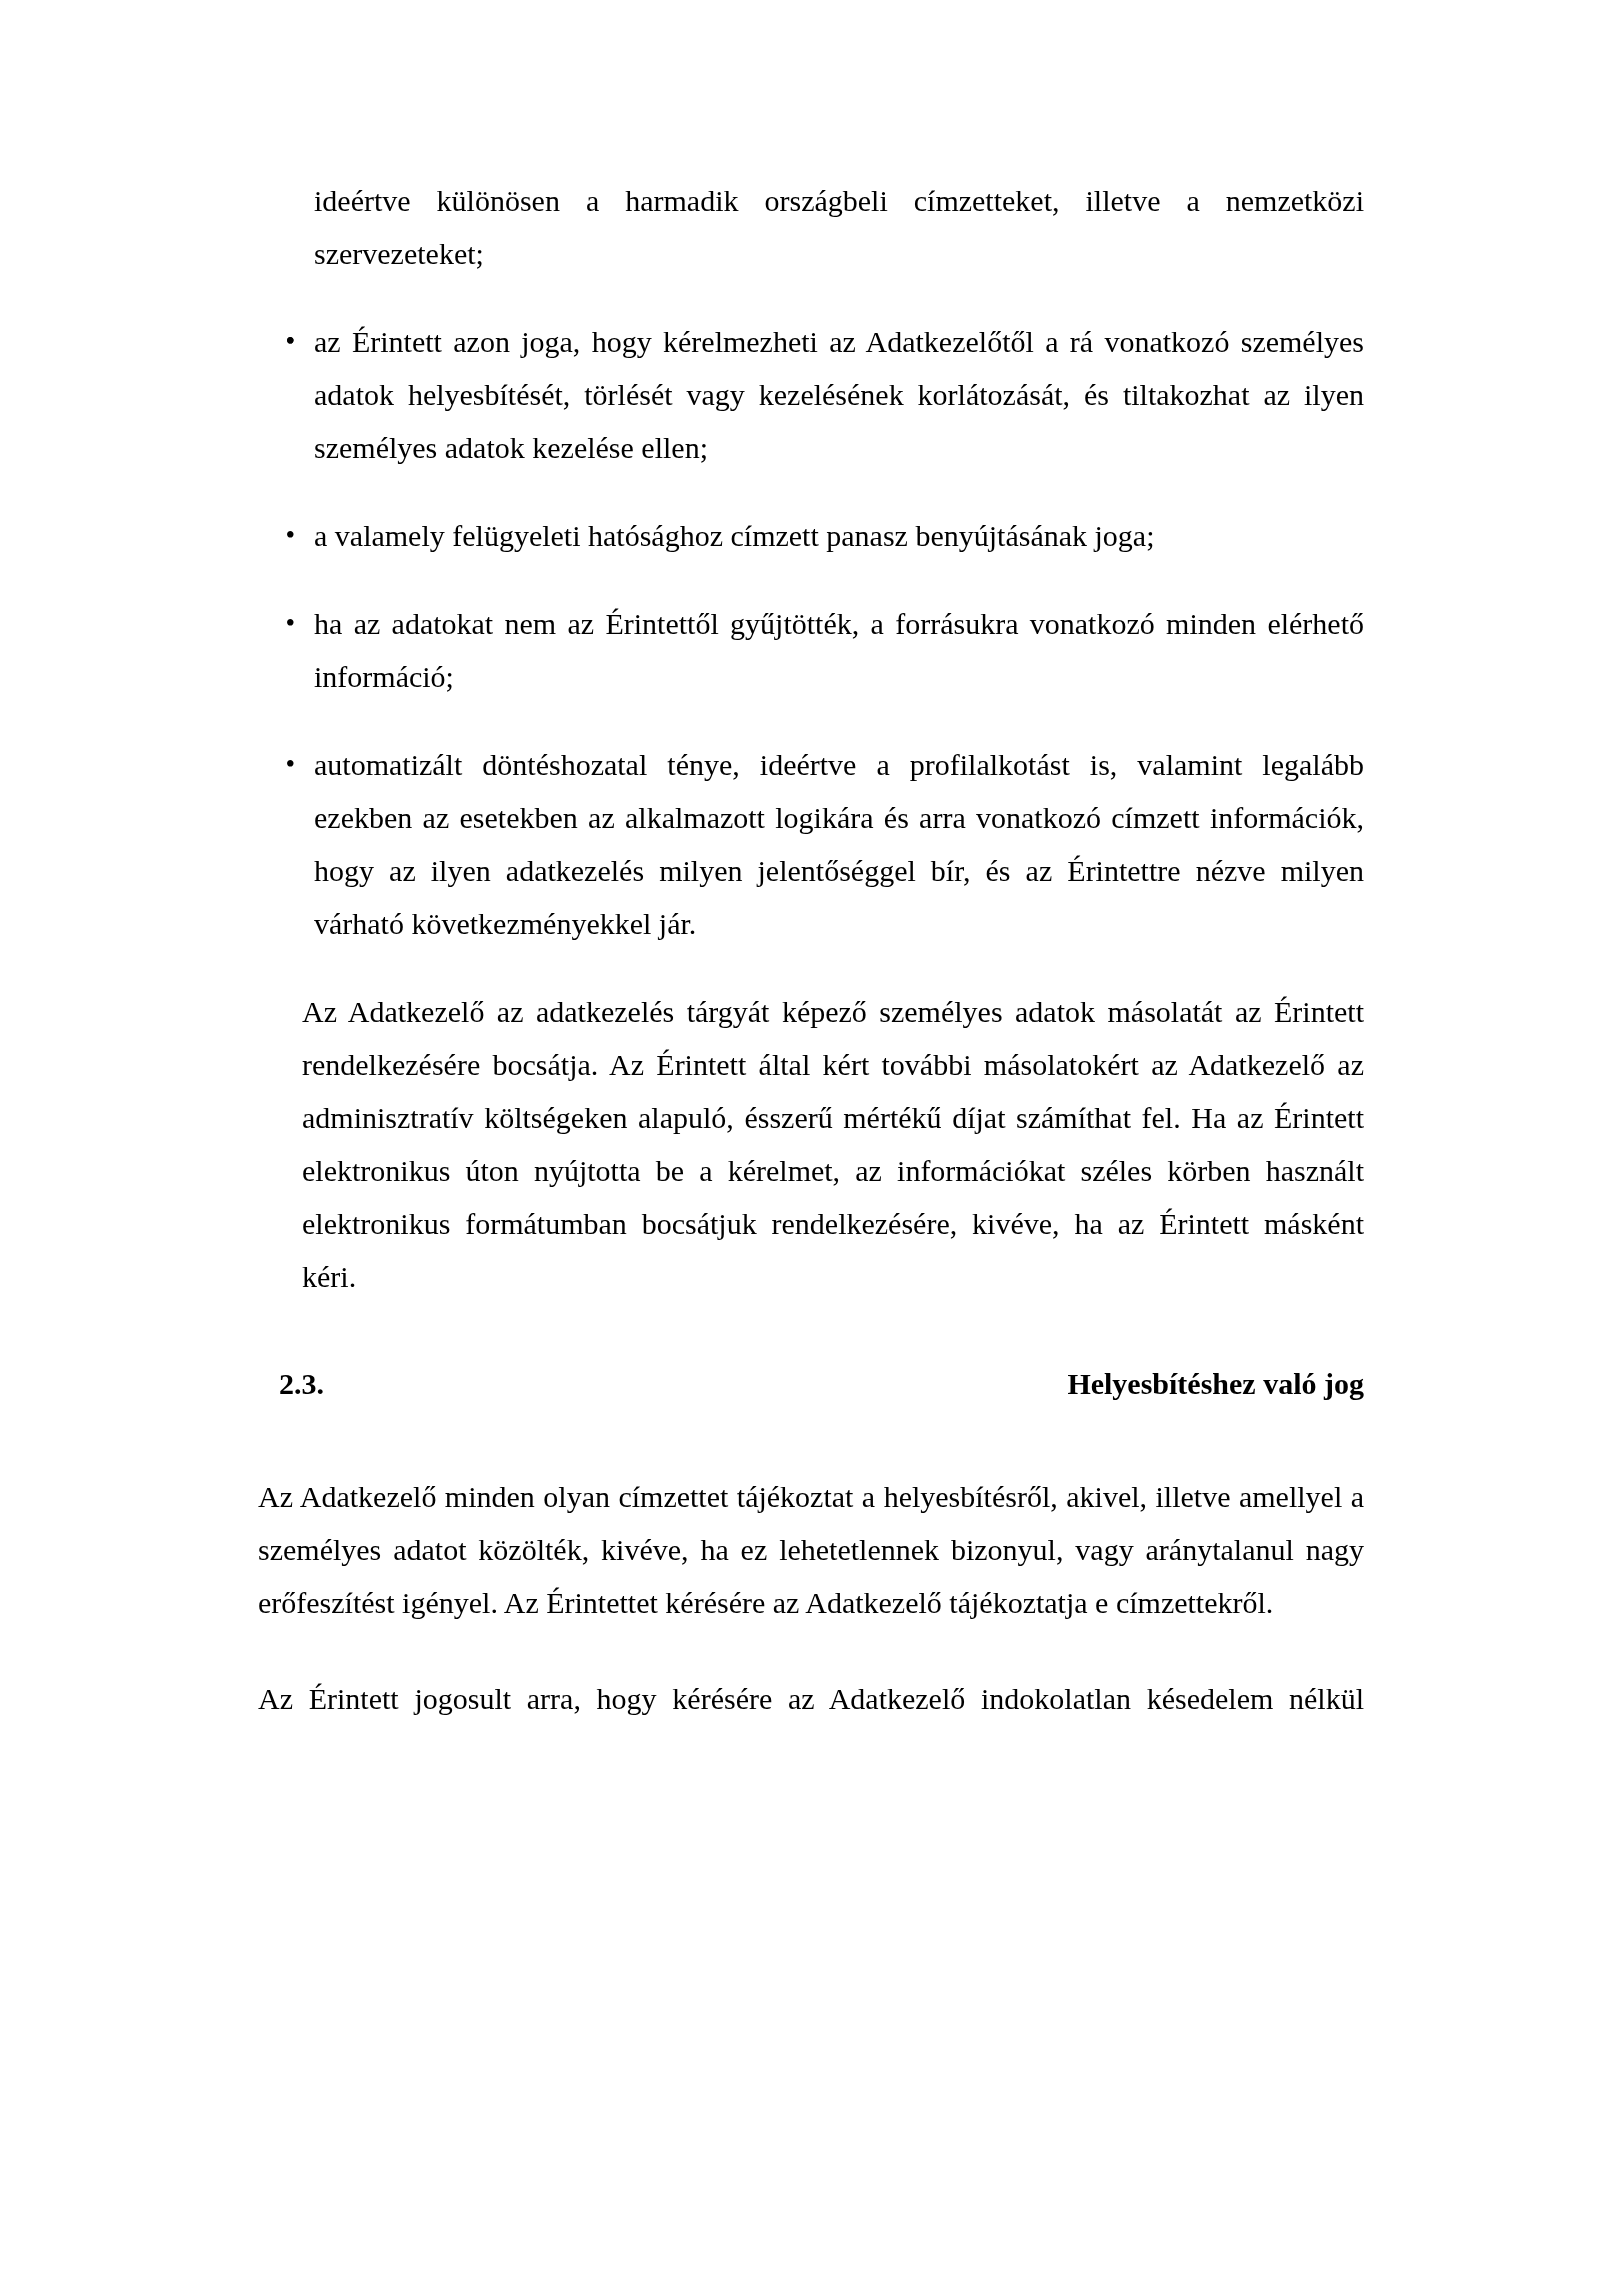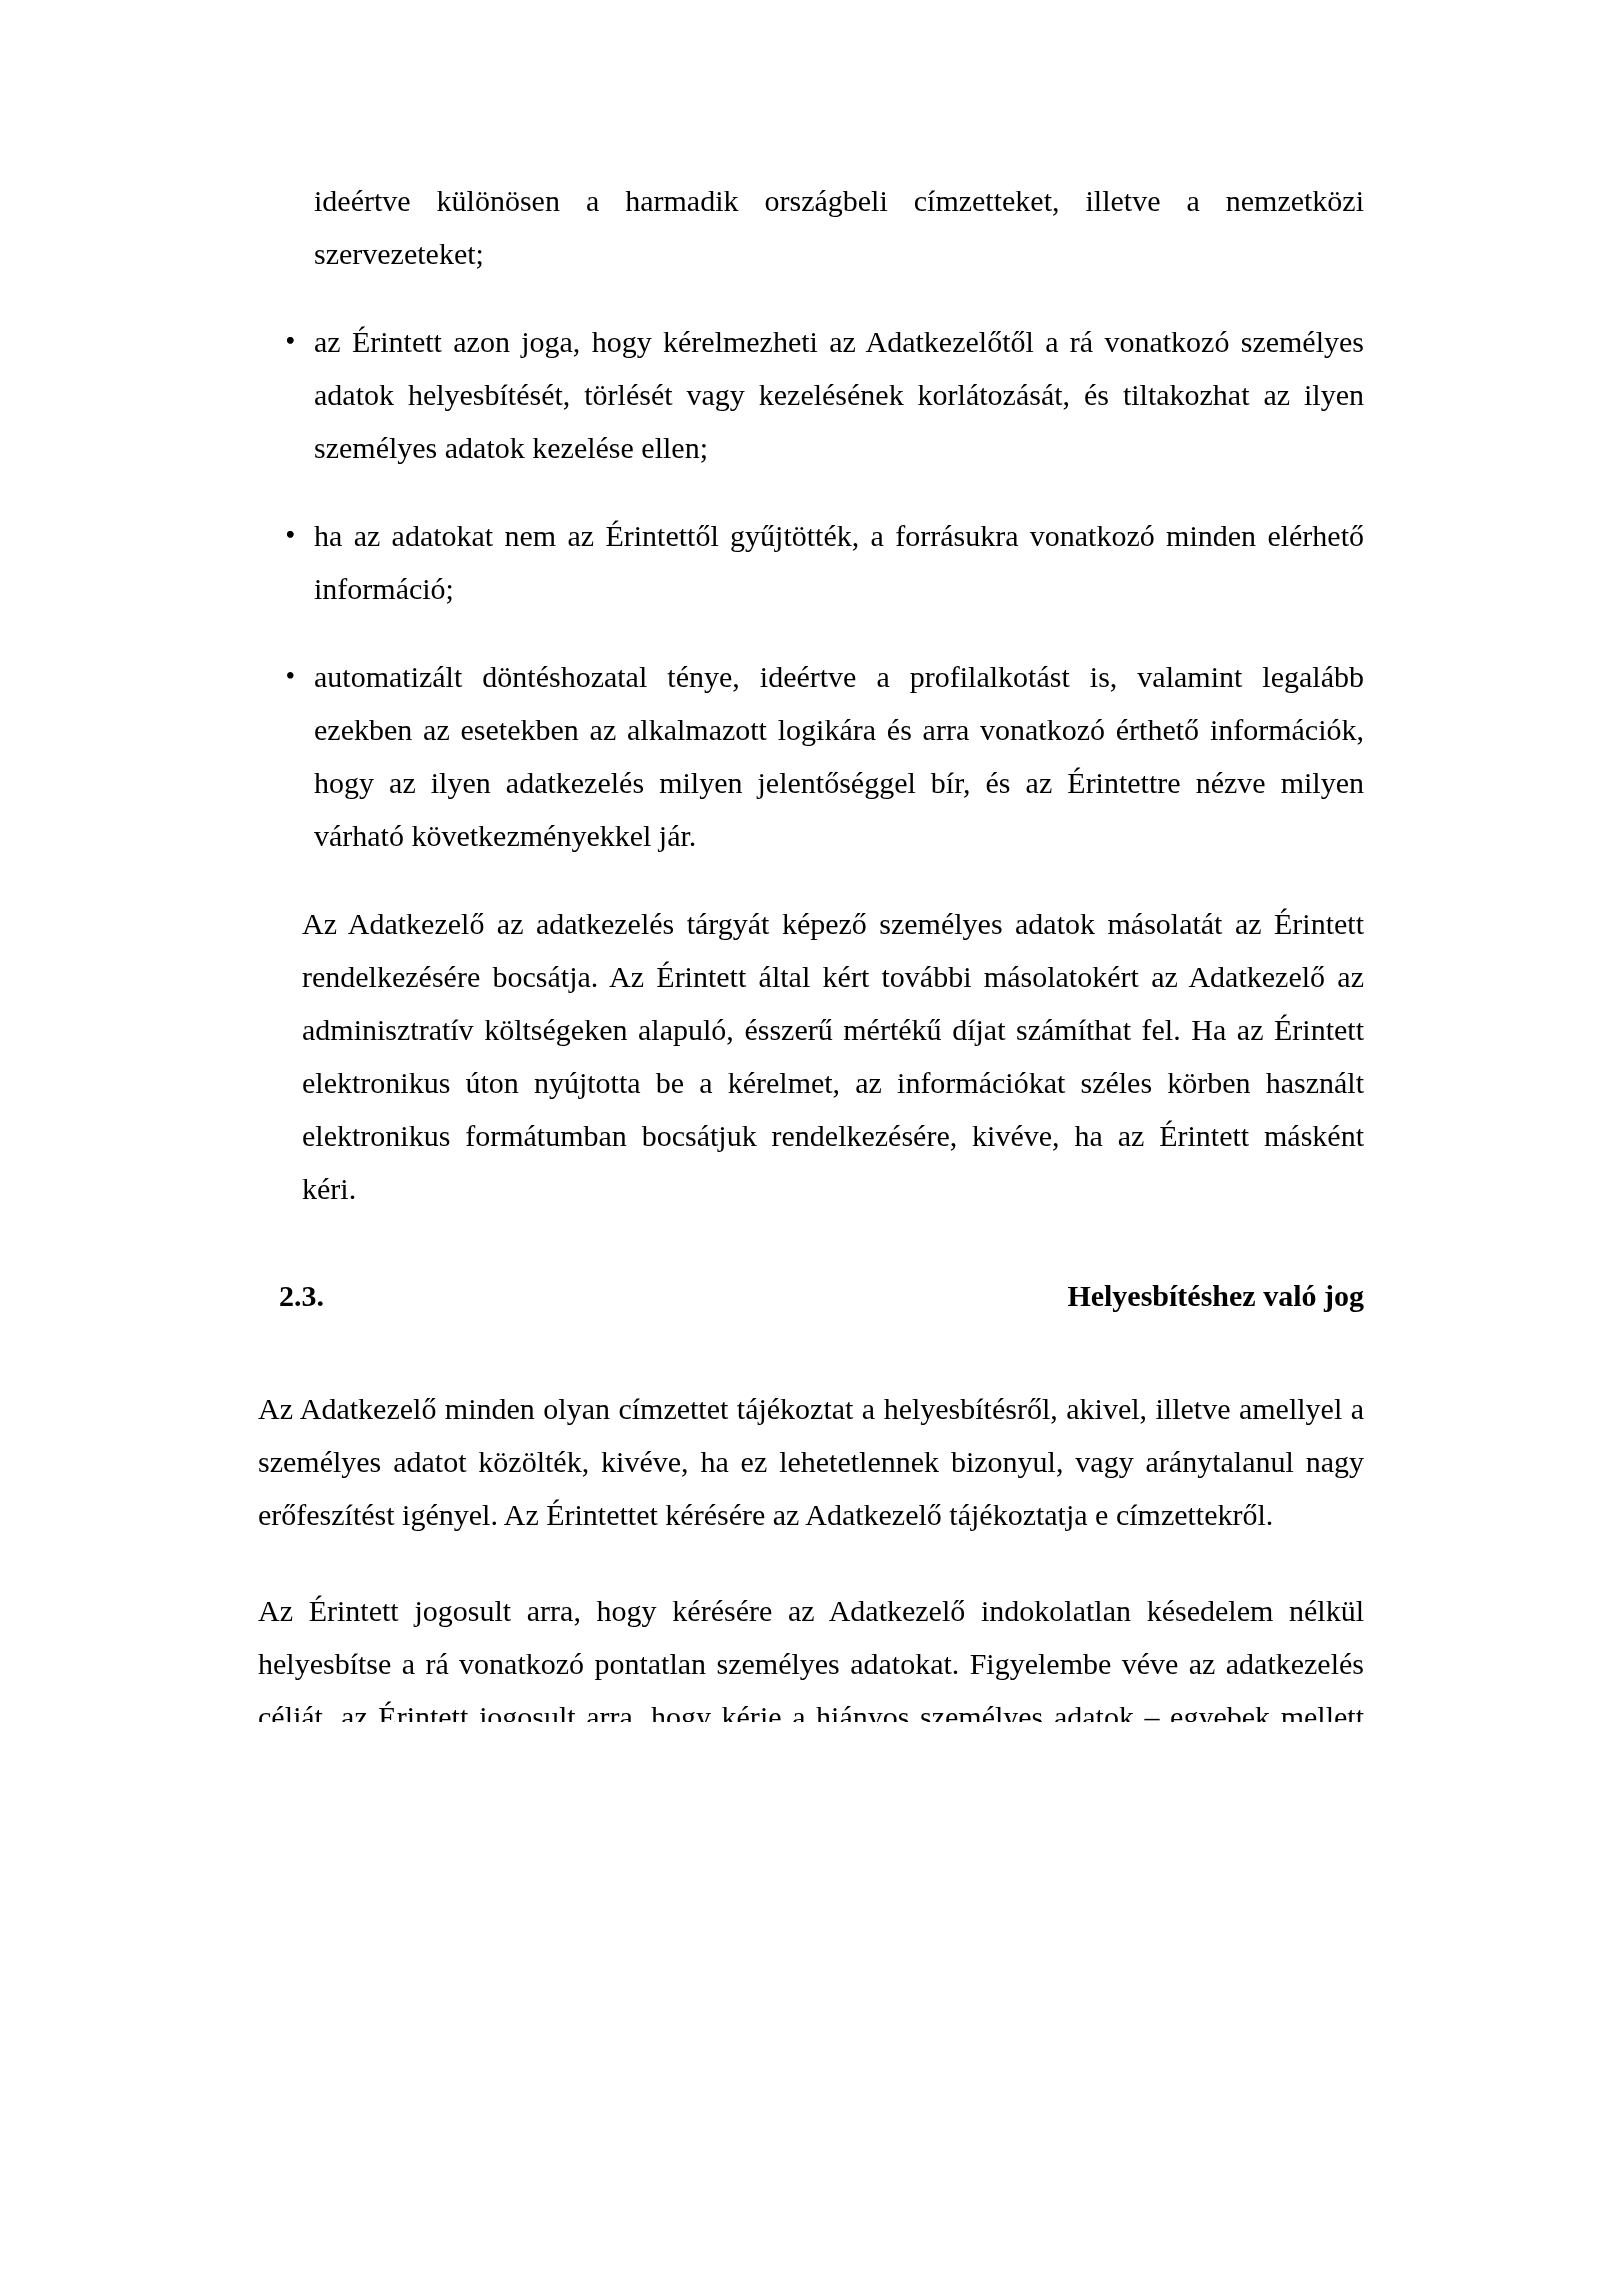--- a/index.html
+++ b/index.html
@@ -103,30 +103,31 @@
         <span class="dot">•</span>
       </li>
 
       <li class="bullet-item">
         <span class="dot">•</span>
         <span>az Érintett azon joga, hogy kérelmezheti az Adatkezelőtől a rá vonatkozó személyes adatok helyesbítését, törlését vagy kezelésének korlátozását, és tiltakozhat az ilyen személyes adatok kezelése ellen;</span>
       </li>
 
       <li class="bullet-item">
         <span class="dot">•</span>
+        <span>a valamely felügyeleti hatósághoz címzett panasz benyújtásának joga;</span>
       </li>
 
       <li class="bullet-item">
         <span class="dot">•</span>
         <span>ha az adatokat nem az Érintettől gyűjtötték, a forrásukra vonatkozó minden elérhető információ;</span>
       </li>
 
       <li class="bullet-item">
         <span class="dot">•</span>
-        <span>automatizált döntéshozatal ténye, ideértve a profilalkotást is, valamint legalább ezekben az esetekben az alkalmazott logikára és arra vonatkozó érthető információk, hogy az ilyen adatkezelés milyen jelentőséggel bír, és az Érintettre nézve milyen várható következményekkel jár.</span>
+        <span>automatizált döntéshozatal ténye, ideértve a profilalkotást is, valamint legalább ezekben az esetekben az alkalmazott logikára és arra vonatkozó címzett információk, hogy az ilyen adatkezelés milyen jelentőséggel bír, és az Érintettre nézve milyen várható következményekkel jár.</span>
       </li>
 
     </ul>
 
     <p class="para para-block tight">Az Adatkezelő az adatkezelés tárgyát képező személyes adatok másolatát az Érintett rendelkezésére bocsátja. Az Érintett által kért további másolatokért az Adatkezelő az adminisztratív költségeken alapuló, ésszerű mértékű díjat számíthat fel. Ha az Érintett elektronikus úton nyújtotta be a kérelmet, az információkat széles körben használt elektronikus formátumban bocsátjuk rendelkezésére, kivéve, ha az Érintett másként kéri.</p>
 
     <div class="heading h-space-before">
       <span class="num">2.3.</span>
       <span class="title">Helyesbítéshez való jog</span>
     </div>

